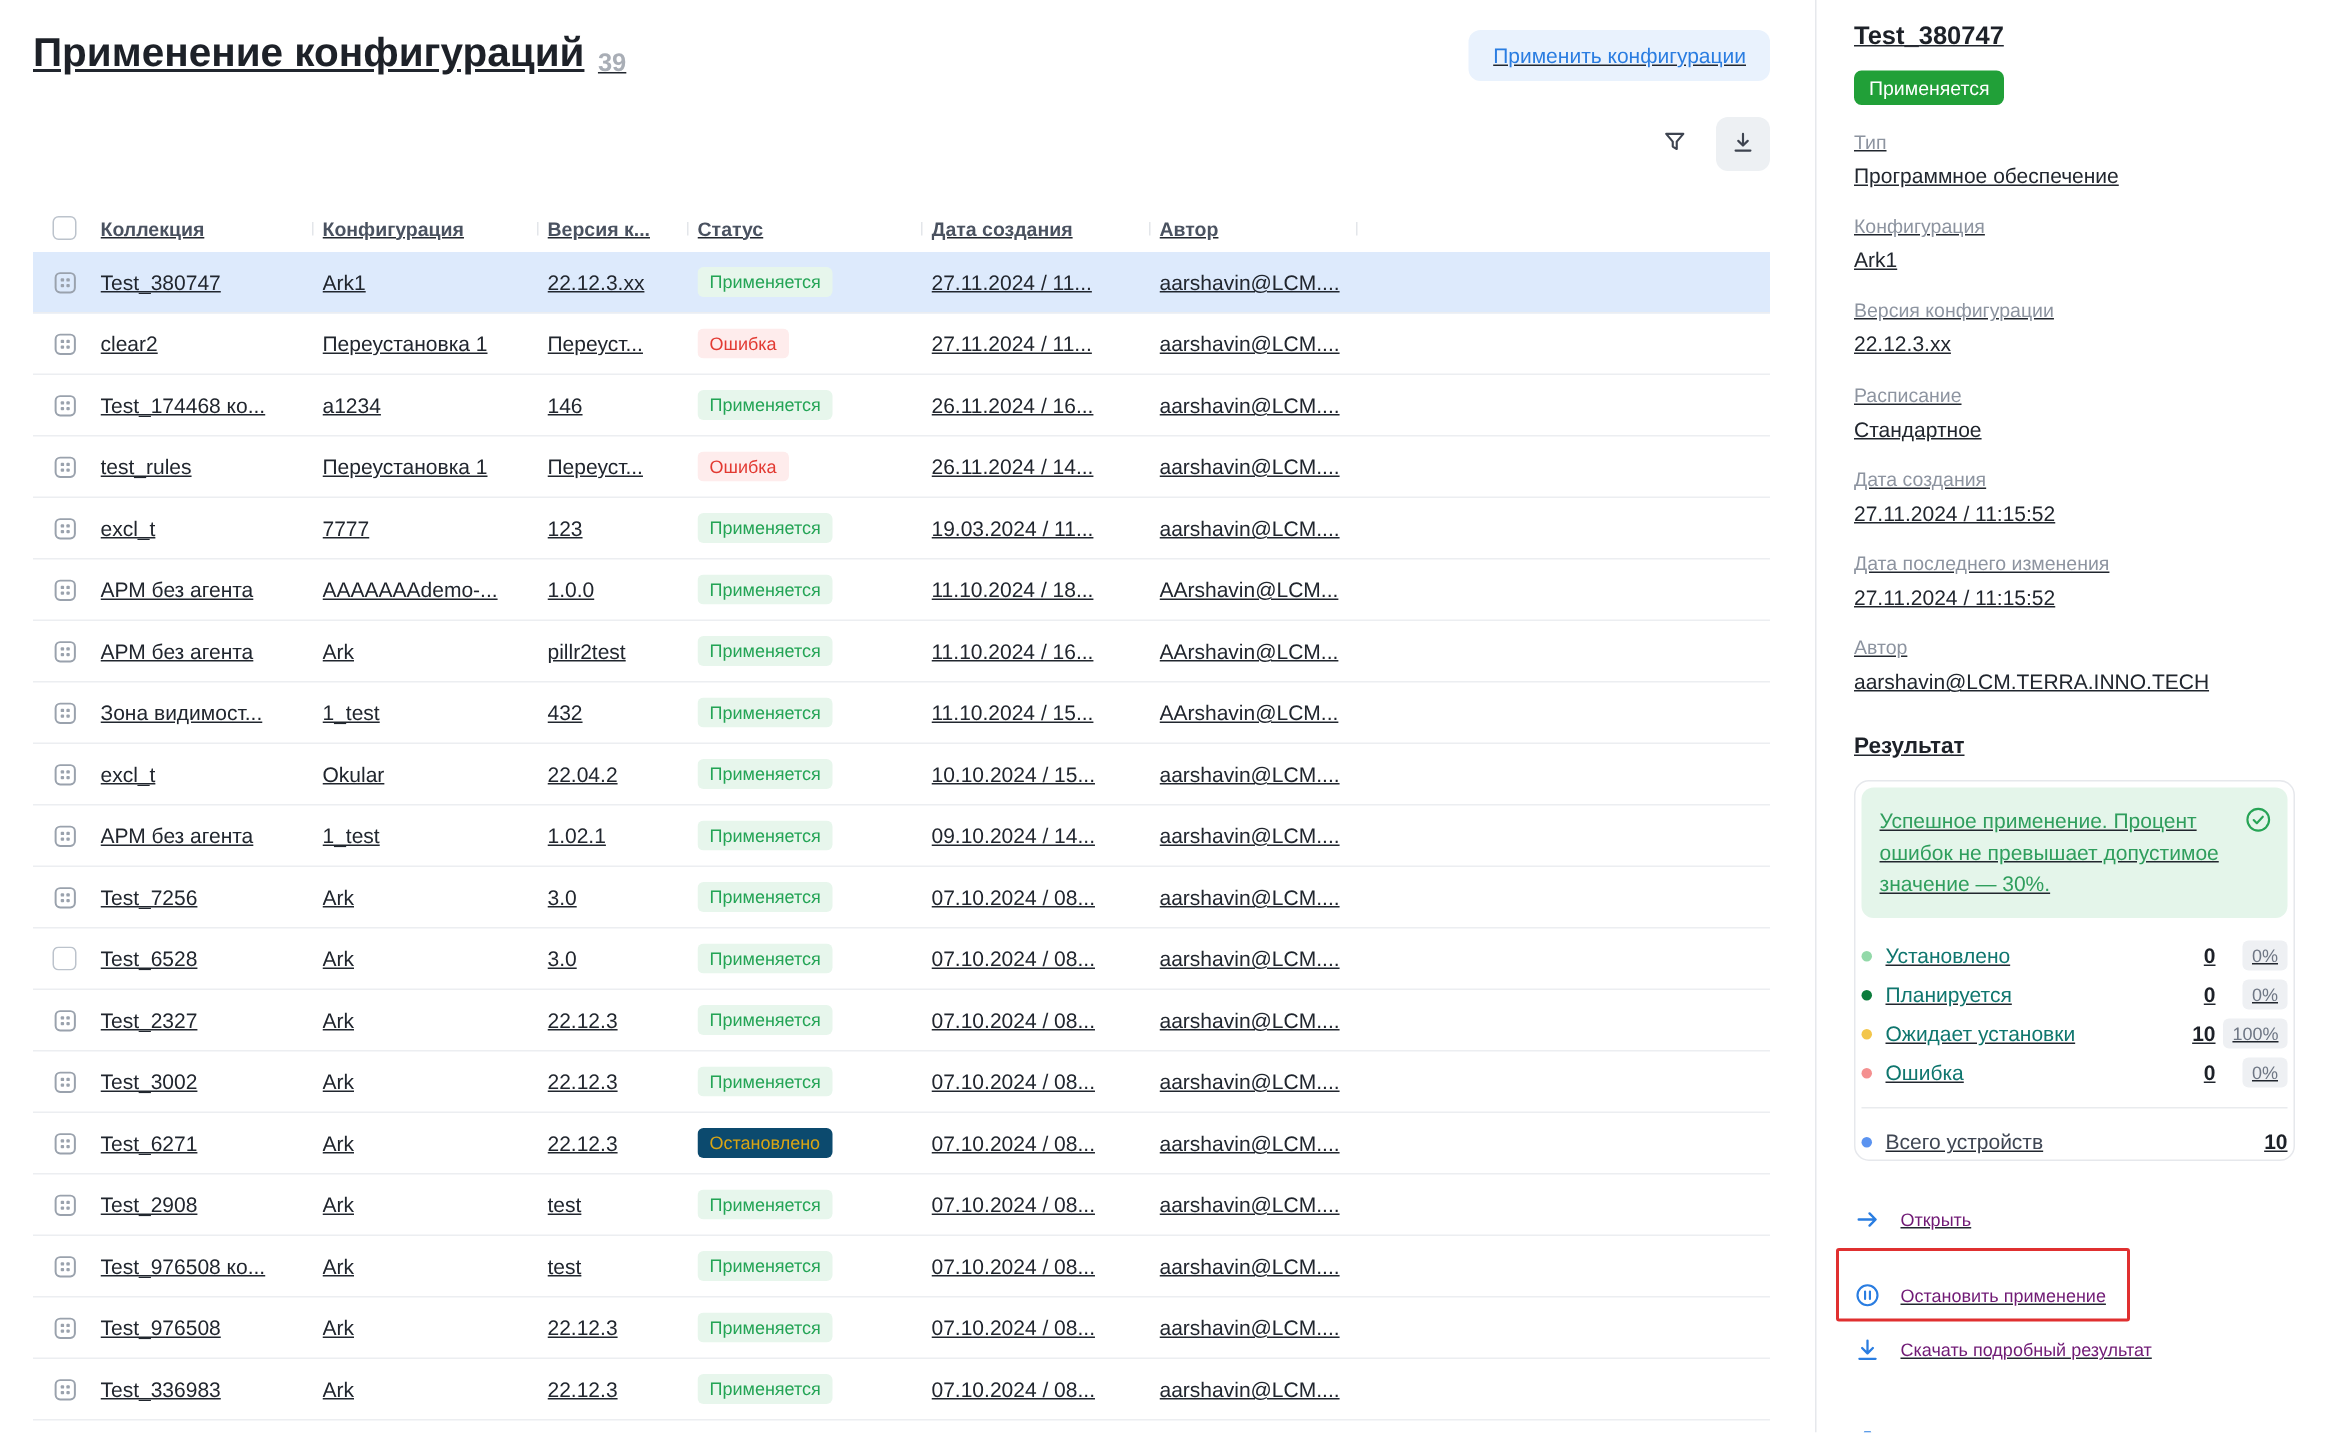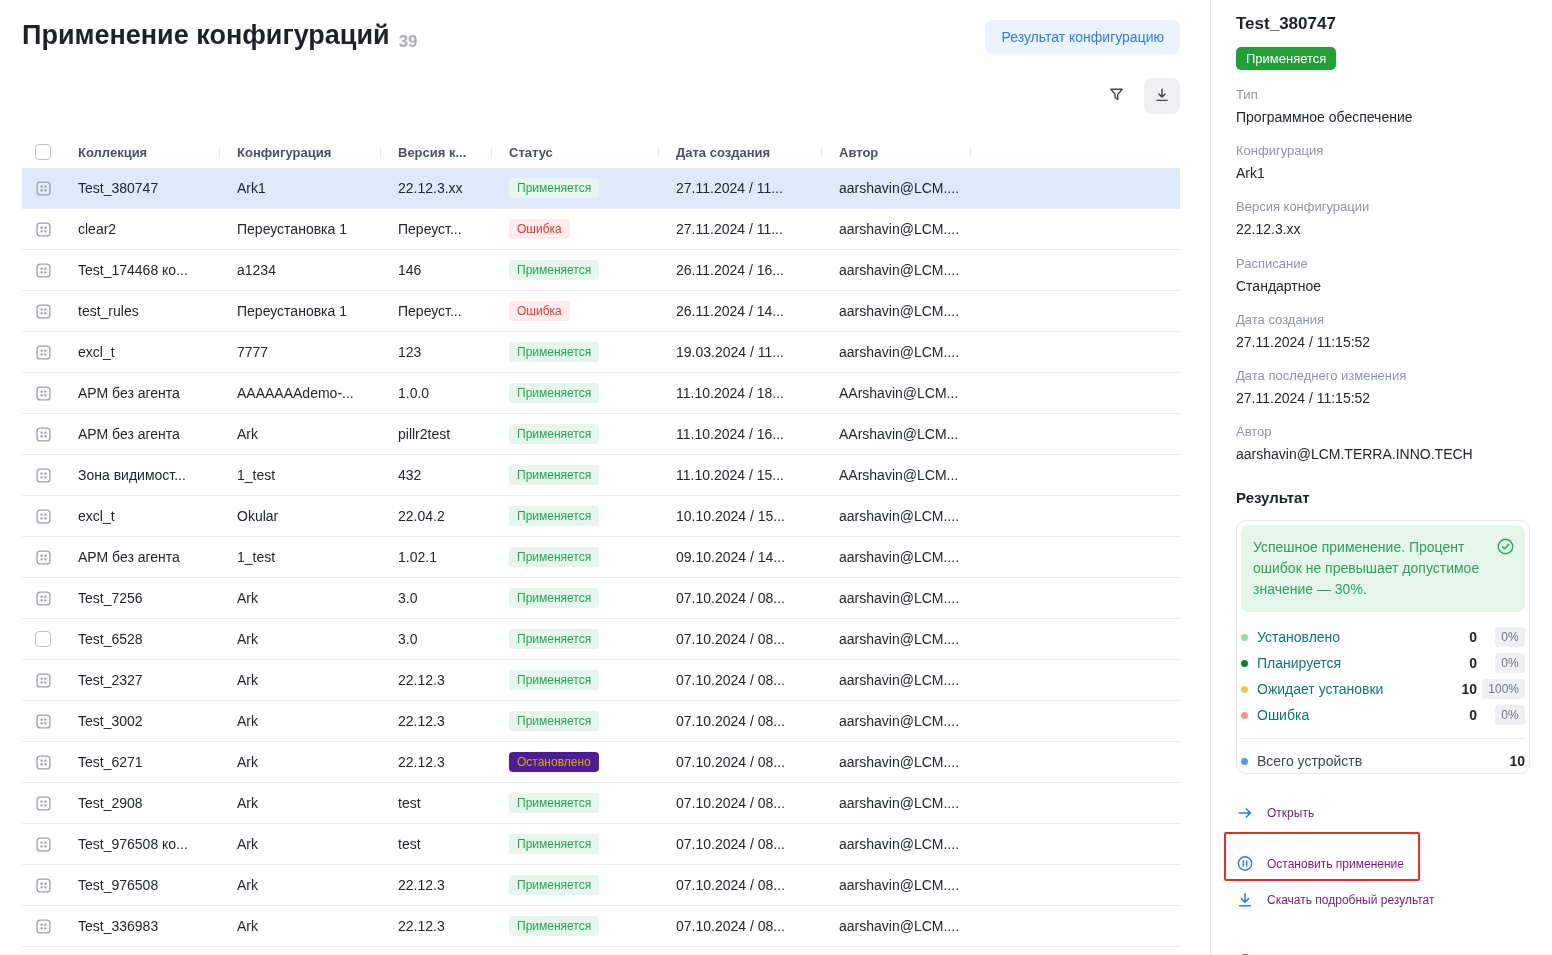--- a/index.html
+++ b/index.html
@@ -2,21 +2,21 @@
 <html><head>
 <meta charset="utf-8">
 <style>
   * { box-sizing: border-box; margin: 0; padding: 0; }
   html, body {
     width: 1552px; height: 955px; overflow: hidden;
     background: #ffffff;
     font-family: "Liberation Sans", sans-serif;
     color: #21262e;
   }
-  .app { display: flex; width: 100%; height: 100%; }
+  .app { display: flex; width: 100%; height: 100%; text-decoration: underline; }
 
   
   .main { flex: 1; min-width: 0; padding: 0 30px 0 22px; }
   .main-header { display: flex; align-items: flex-start; margin-top: 20px; }
   .page-title { font-size: 27px; font-weight: bold; color: #1d2128; }
   .page-count { font-size: 17px; font-weight: bold; color: #a9aeb6; margin-left: 9px; margin-top: 12px; }
   .apply-btn {
     margin-left: auto; background: #e9f2fd; color: #2a7de1;
     border: none; border-radius: 8px; height: 34px; padding: 0 16px;
     font-size: 14px; font-family: inherit; cursor: pointer;
@@ -28,38 +28,37 @@
     background: transparent; cursor: pointer;
   }
   .icon-btn--download { background: #edf0f3; }
 
   
   .table { margin-top: 22px; }
   .thead, .trow {
     display: grid;
     grid-template-columns: 45px 148px 150px 100px 156px 152px 138px 1fr;
     align-items: center;
-    gap: 11px;
   }
   .thead { height: 32px; }
   .th { font-size: 13px; font-weight: bold; color: #4a5260; position: relative; padding-right: 10px; white-space: nowrap; overflow: hidden; }
   .th::after { content: ''; position: absolute; right: 6px; top: 3px; bottom: 3px; width: 1px; background: #e3e6ea; }
   .trow { height: 41px; border-bottom: 1px solid #eceef1; cursor: pointer; }
   .trow--selected { background: #ddeafc; }
   .cell { font-size: 14px; color: #21262e; white-space: nowrap; overflow: hidden; padding-right: 12px; }
   .cell-lead { display: flex; align-items: center; padding-left: 13px; }
   .row-icon { display: inline-flex; }
   .checkbox {
     width: 16px; height: 16px; border: 1.5px solid #bcc3cc; border-radius: 4px;
     display: inline-block; background: #fff; cursor: pointer;
   }
   .badge { display: inline-block; font-size: 12px; padding: 4px 8px; border-radius: 4px; line-height: 1; }
   .badge--success { background: #e7f6ec; color: #23a455; }
   .badge--error   { background: #feecec; color: #e23a32; }
-  .badge--stopped { background: #4c1d95; color: #d9a514; }
+  .badge--stopped { background: #0c4a6e; color: #d9a514; }
 
   
   .panel { width: 342px; border-left: 1px solid #e6e8ec; padding: 14px 22px 0 25px; overflow: hidden; }
   .panel-title { font-size: 17px; font-weight: bold; color: #1d2128; }
   .panel-badge {
     display: inline-block; margin-top: 13px; background: #21a038; color: #ffffff;
     font-size: 13px; padding: 5px 10px; border-radius: 5px; line-height: 1;
   }
   .field { margin-top: 17px; }
   .field-label { font-size: 13px; color: #8d94a0; }
@@ -94,21 +93,21 @@
 </head>
 <body>
 
 <div class="app">
 
   <div class="main">
 
     <div class="main-header">
       <span class="page-title">Применение конфигураций</span>
       <span class="page-count">39</span>
-      <button class="apply-btn">Результат конфигурацию</button>
+      <button class="apply-btn">Применить конфигурации</button>
     </div>
 
     <div class="toolbar">
       <button class="icon-btn">
         <span>
           <svg viewBox="0 0 20 20" width="19" height="19">
               <path d="M4 4.5h12l-4.6 5.4v5.2l-2.8-1.7V9.9z" stroke="#3e4450" stroke-width="1.5" fill="none" stroke-linejoin="round"></path>
             </svg>
         </span>
       </button>

